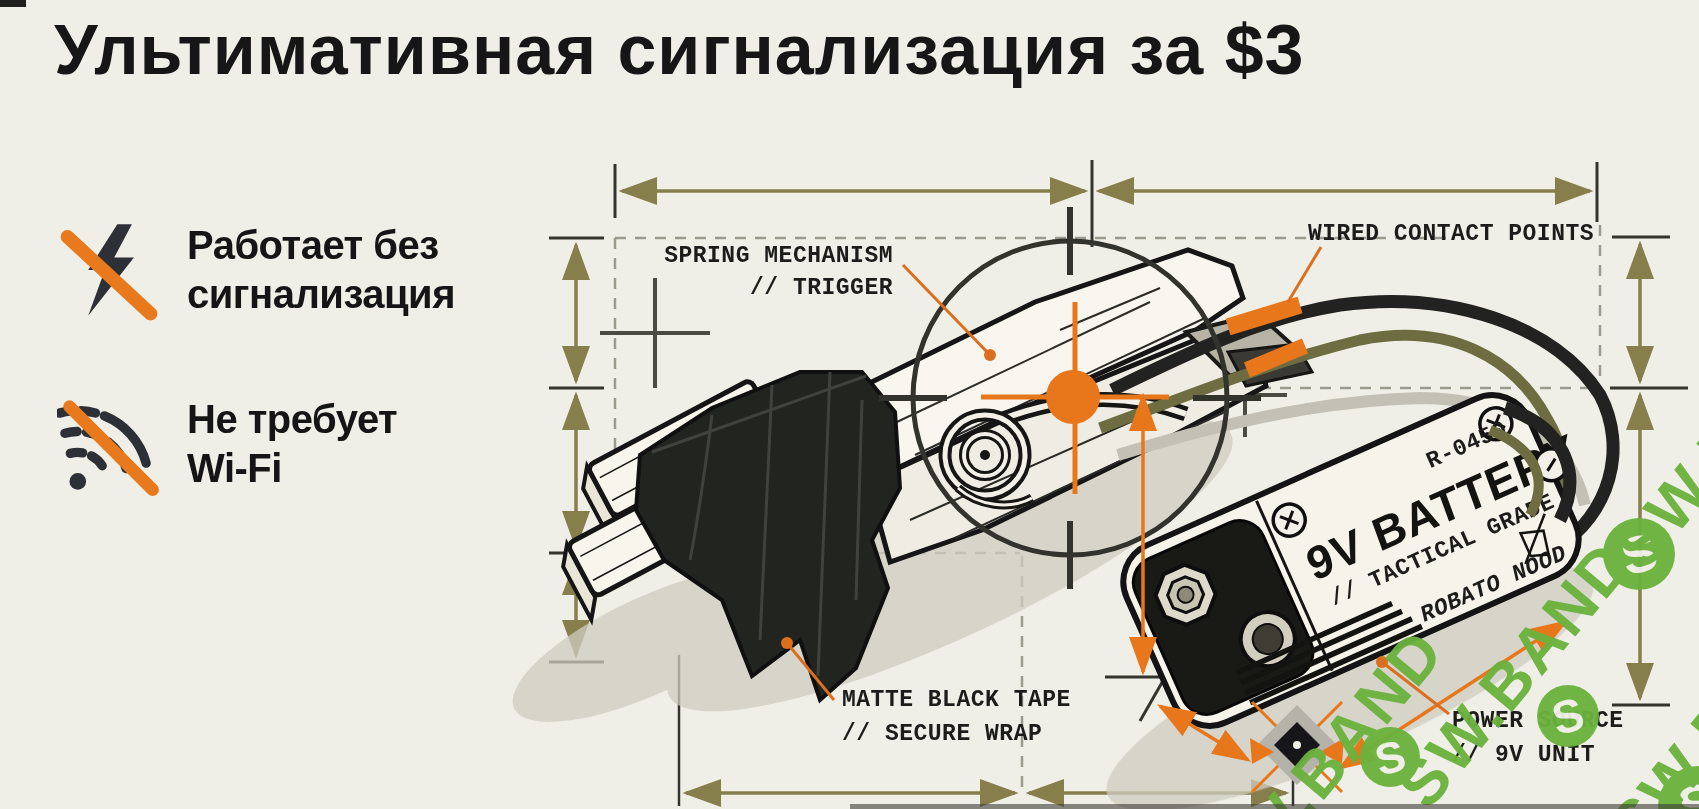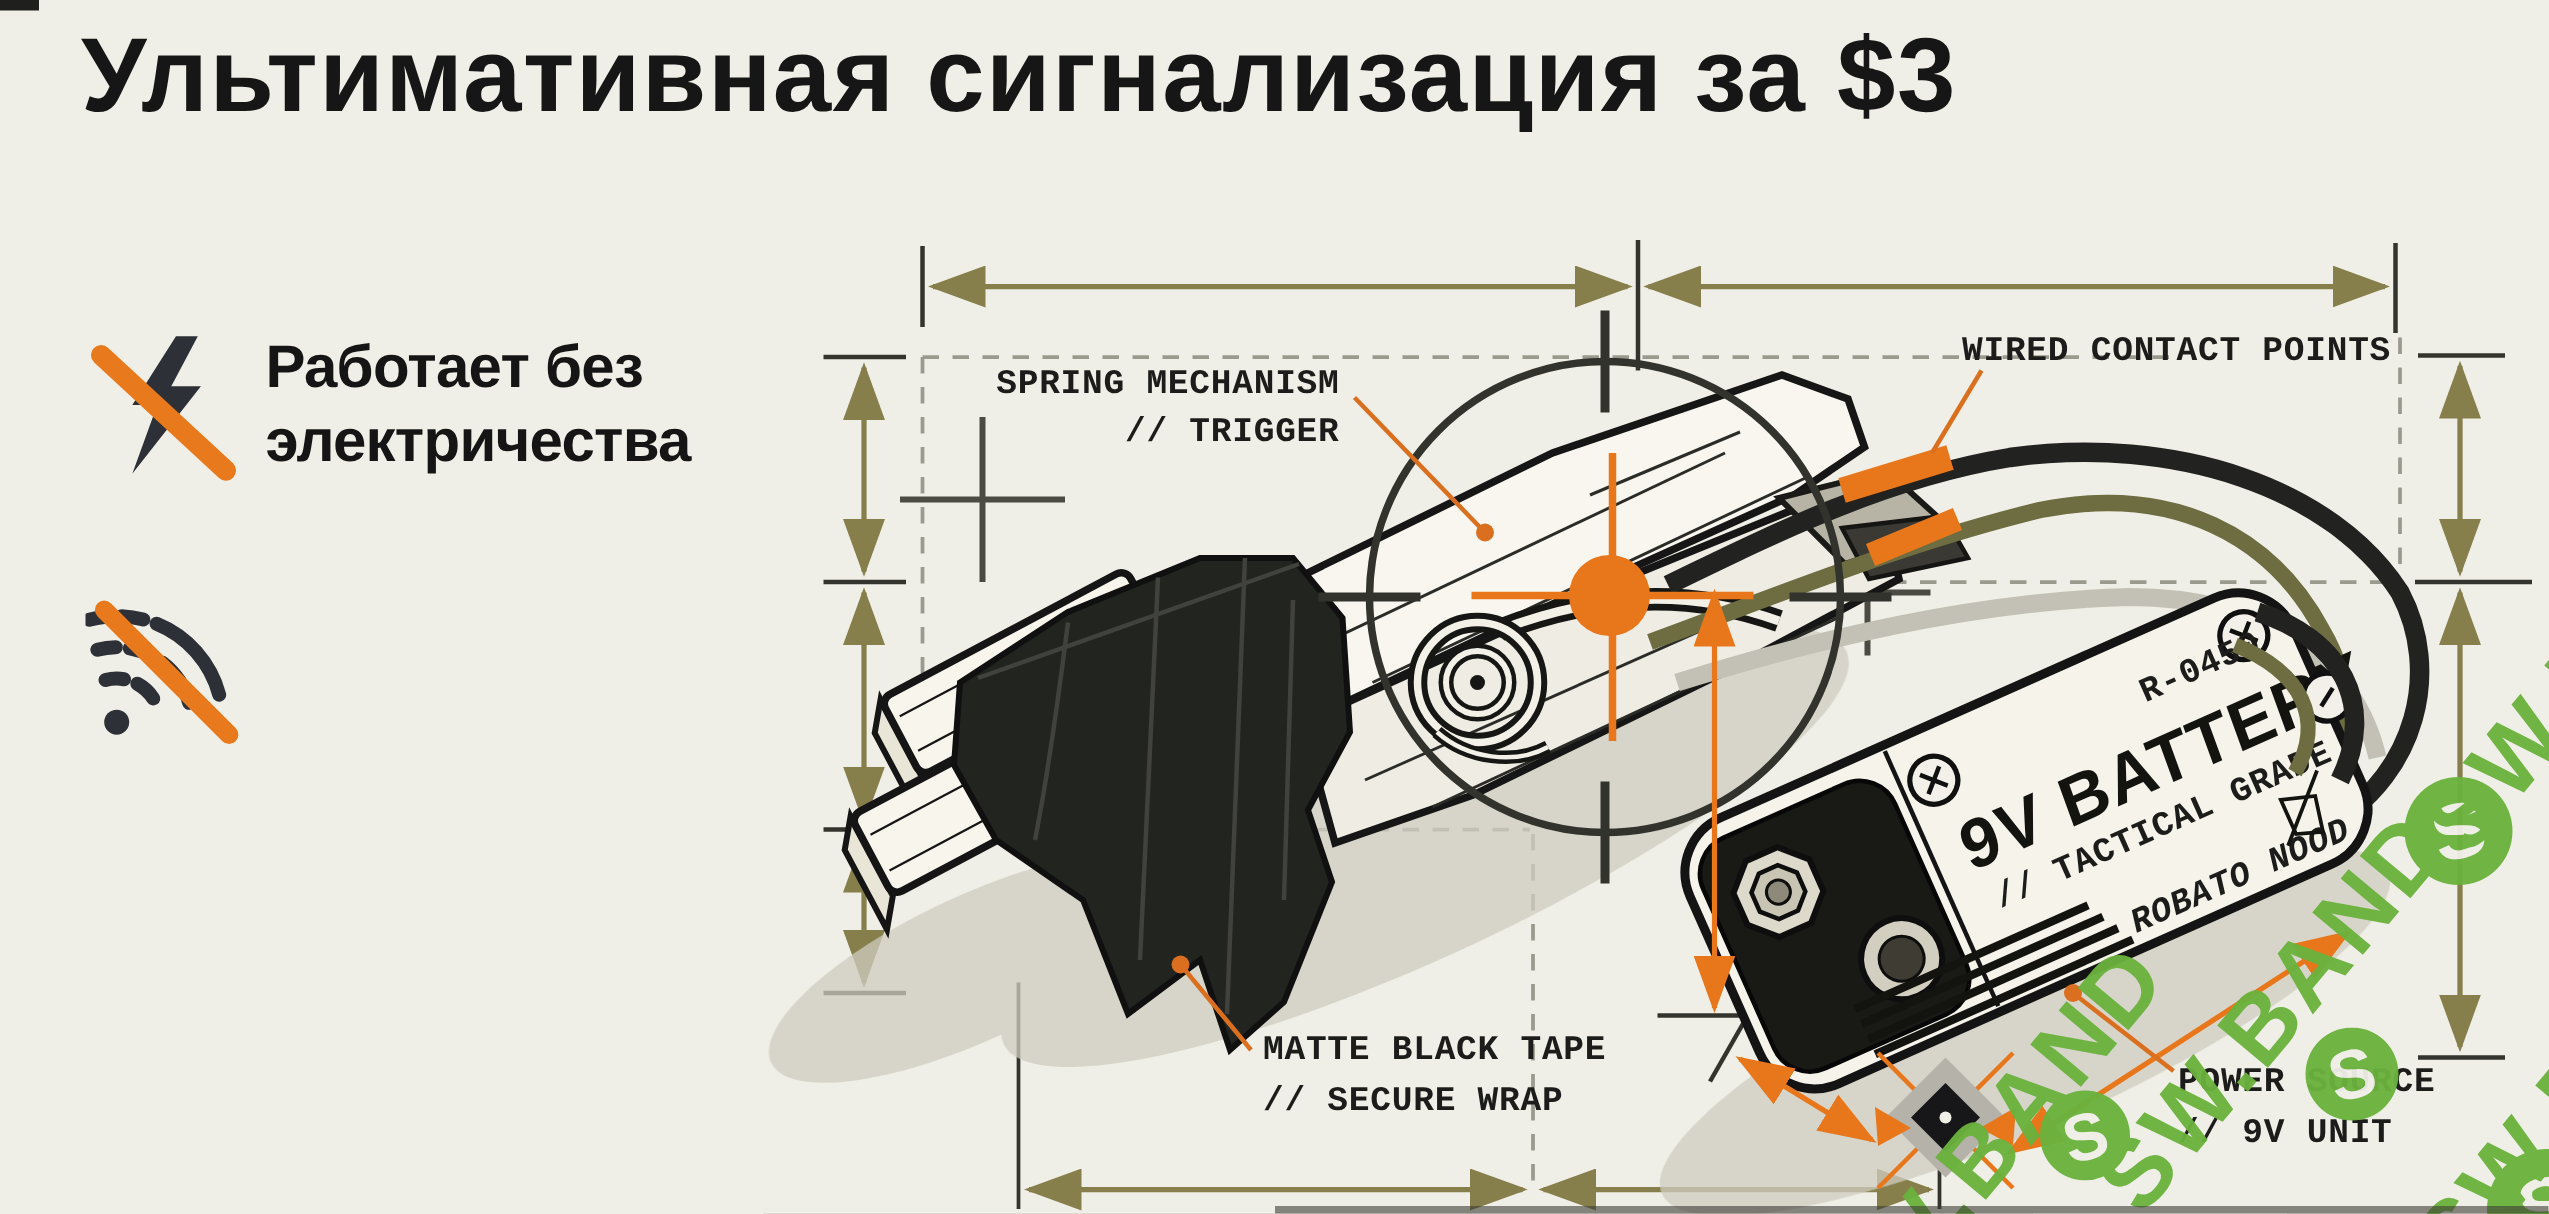--- a/index.html
+++ b/index.html
@@ -1,20 +1,20 @@
 <!DOCTYPE html>
 <html><head>
 <meta charset="utf-8">
 <style>
   html,body{margin:0;padding:0;background:#cfcec6;}
   .canvas{position:relative;width:1699px;height:809px;background:#f0efe7;overflow:hidden;
           font-family:"Liberation Sans",sans-serif;}
   .page-title{position:absolute;left:54px;top:10px;margin:0;font-size:70px;font-weight:800;
           letter-spacing:1px;color:#161616;white-space:nowrap;}
-  .feature{position:absolute;left:57px;display:flex;align-items:center;gap:16px;}
+  .feature{position:absolute;left:57px;display:flex;align-items:center;gap:26px;}
   .feature .ico{width:104px;height:104px;flex:0 0 auto;}
   .feature .txt{font-size:40px;font-weight:700;line-height:1.22;color:#151515;letter-spacing:-0.5px;}
   #feat-1{top:218px}
   #feat-2{top:392px}
   #feat-3{top:552px}
   .diagram-svg{position:absolute;left:0;top:0;}
   .mono-label{font-family:"Liberation Mono","DejaVu Sans Mono",monospace;font-weight:700;
           font-size:23px;fill:#1c1c1b;letter-spacing:0.5px;}
   .wm-text{font-family:"Liberation Sans",sans-serif;font-weight:800;font-size:64px;letter-spacing:3px;}
   .wm-s{font-family:"Liberation Sans",sans-serif;font-weight:800;}
@@ -286,30 +286,34 @@
 
   <h1 class="page-title">Ультимативная сигнализация за $3</h1>
 
   <div class="feature" id="feat-1">
     <svg class="ico" viewBox="0 0 100 100">
       <path d="M58,6 L30,50 L46,50 L30,94 L74,38 L55,38 L72,6 Z" fill="#2d3137"></path>
       <line x1="10" y1="18" x2="90" y2="92" stroke="#e8791c" stroke-width="13" stroke-linecap="round"></line>
     </svg>
     <div class="txt">
       <div>Работает без</div>
-      <div>электричества</div>
+      <div>сигнализация</div>
     </div>
   </div>
 
   <div class="feature" id="feat-2">
     <svg class="ico" viewBox="0 0 100 100">
       <g stroke="#2d3137" stroke-width="9" stroke-linecap="round" fill="none">
         <path d="M12.8,59 A28,28 0 0 1 47,78.8" stroke-dasharray="12 9 14 9 400"></path>
         <path d="M7.6,39.6 A48,48 0 0 1 66.4,73.6" stroke-dasharray="12 9 14 9 400"></path>
         <path d="M2.4,20.3 A68,68 0 0 1 85.7,68.4" stroke-dasharray="12 9 14 9 400"></path>
       </g>
       <circle cx="20" cy="86" r="8" fill="#2d3137"></circle>
       <line x1="12" y1="14" x2="92" y2="94" stroke="#e8791c" stroke-width="12" stroke-linecap="round"></line>
     </svg>
+    <div class="txt">
+      <div>Не требует</div>
+      <div>Wi-Fi</div>
+    </div>
   </div>
 
 
 </div>
 
 </body></html>

